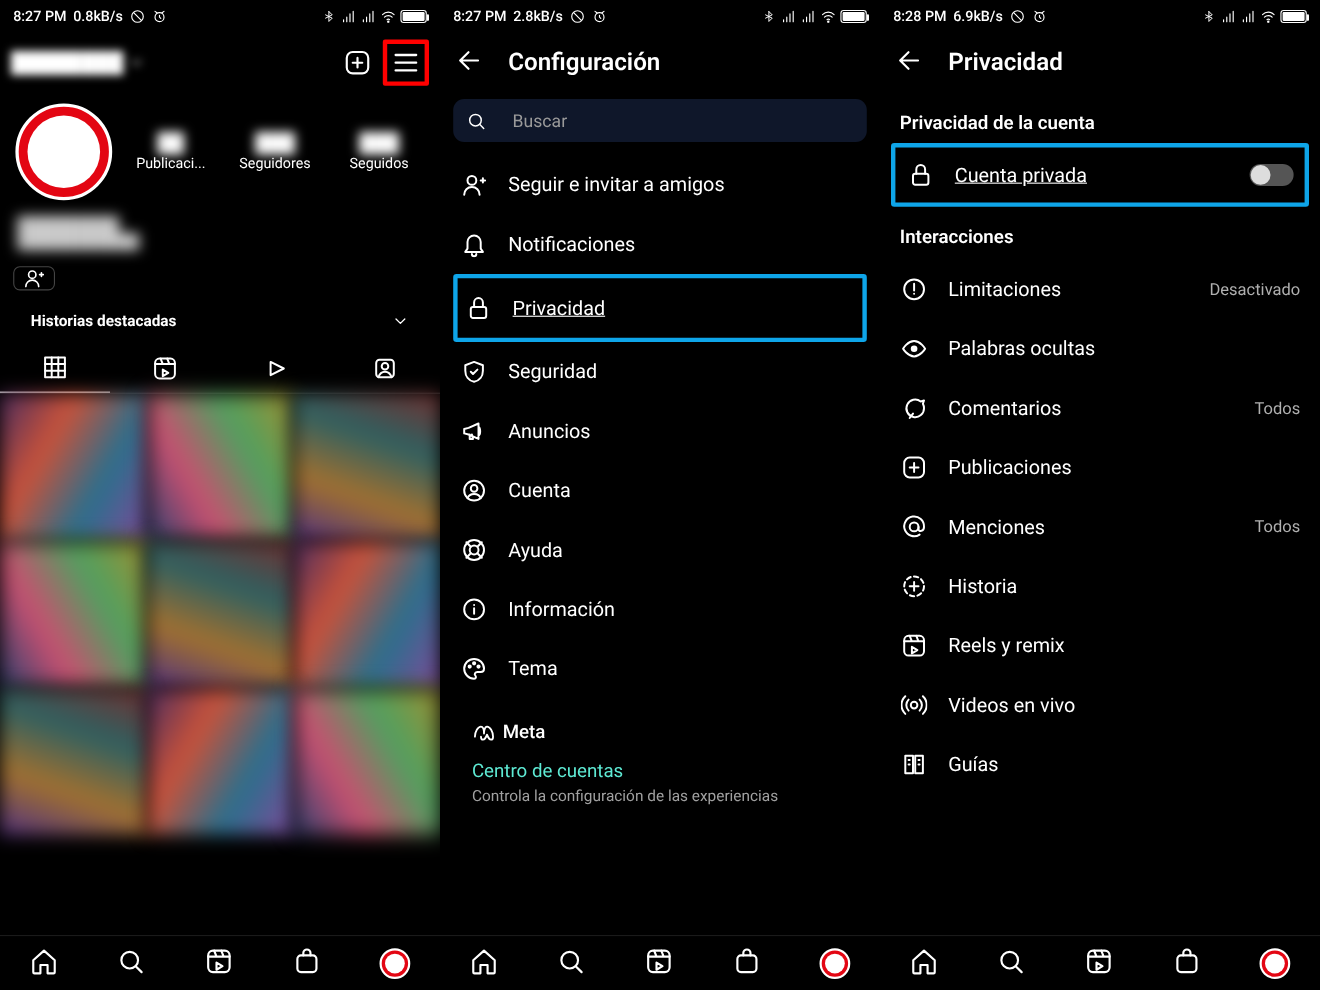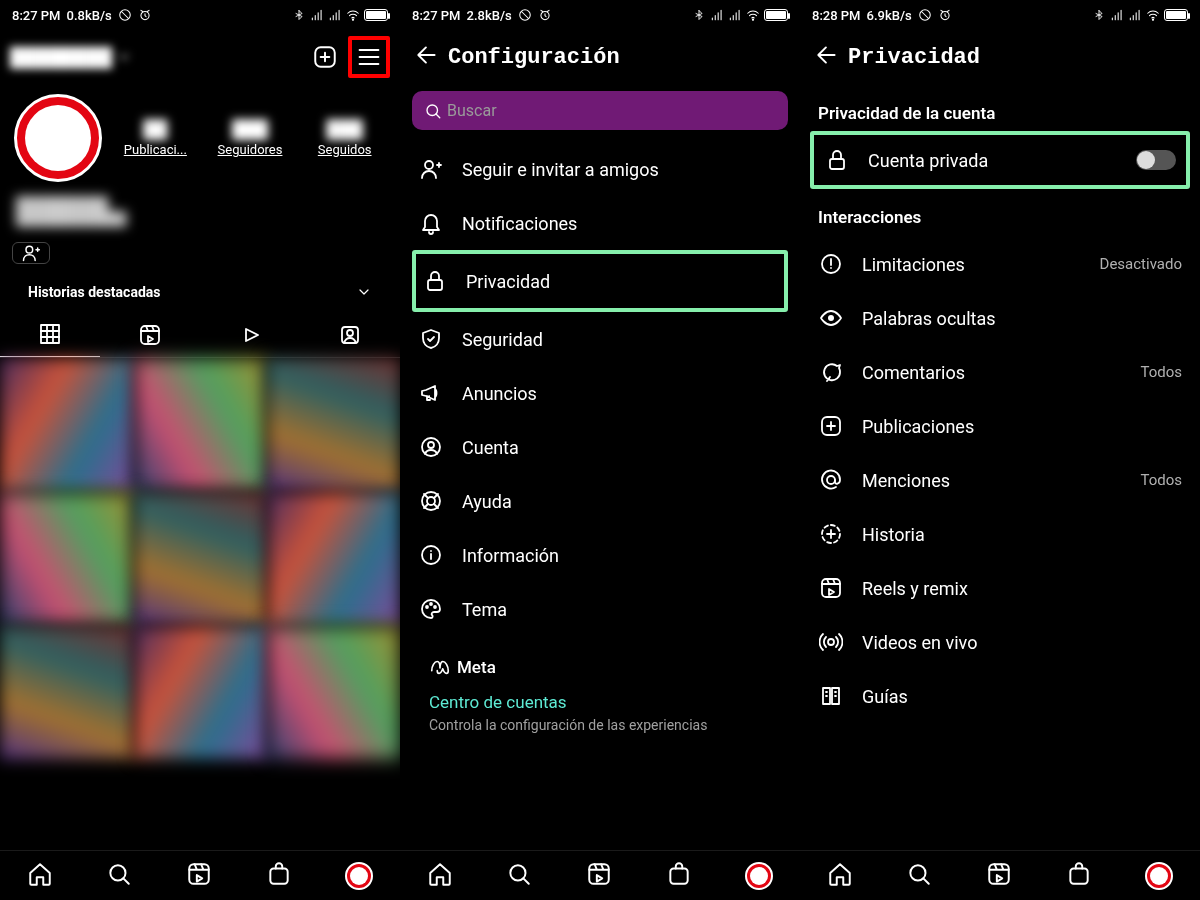--- a/index.html
+++ b/index.html
@@ -66,21 +66,21 @@
     background:#e30613;
     display:flex;align-items:center;justify-content:center;
     border:3px solid #fff;
     position:relative;
   }
   .avatar::before{
     content:"";
     position:absolute;inset:8px;border-radius:50%;background:#fff;
   }
   .avatar svg{position:relative;z-index:1;}
-  .stat{flex:1;text-align:center;text-decoration:underline;}
+  .stat{flex:1;text-align:center;}
   .stat-num{font-weight:600;font-size:17px;filter:blur(5px);}
   .stat-lbl{font-size:13px;margin-top:2px;}
   .bio{padding:4px 16px;height:44px;filter:blur(6px);color:#ccc;font-size:13px;}
   .edit-row{display:flex;gap:8px;padding:6px 12px;}
   .edit-btn{flex:1;border:1px solid #444;border-radius:6px;text-align:center;padding:8px 0;font-size:14px;font-weight:500;}
   .addp-btn{width:38px;border:1px solid #444;border-radius:6px;display:flex;align-items:center;justify-content:center;}
   .hist-row{display:flex;align-items:center;justify-content:space-between;padding:14px 28px 12px;font-size:14px;font-weight:700;gap:30px;}
   .tabrow{display:flex;height:46px;border-bottom:1px solid #222;}
   .tabbtn{flex:1;display:flex;align-items:center;justify-content:center;}
   .tabbtn.active{border-bottom:1px solid #fff;}
@@ -94,45 +94,45 @@
     border-top:1px solid #1a1a1a;background:#000;
   }
   .nav-avatar{
     width:28px;height:28px;border-radius:50%;background:#e30613;border:2px solid #fff;
     display:flex;align-items:center;justify-content:center;position:relative;
   }
   .nav-avatar::before{content:"";position:absolute;inset:3px;border-radius:50%;background:#fff;}
   .nav-avatar svg{position:relative;z-index:1;}
   
   .page-header{
-    display:flex;align-items:center;gap:8px;padding:12px 14px;font-family:Liberation Mono, monospace;
+    display:flex;align-items:center;gap:22px;padding:12px 14px;
   }
   .page-title{font-size:22px;font-weight:600;}
   .search-box{
-    margin:6px 12px 10px;background:#701a75;border-radius:10px;
-    display:flex;align-items:center;padding:10px 12px;color:#9a9a9a;gap:5px;
+    margin:6px 12px 10px;background:#0f172a;border-radius:10px;
+    display:flex;align-items:center;padding:10px 12px;color:#9a9a9a;gap:24px;
     font-size:16px;
   }
   .settings-list{flex:1;overflow:hidden;padding:2px 0;}
   .li{
     display:flex;align-items:center;gap:18px;padding:14px 18px;
     font-size:18px;
   }
   .li .ico{width:26px;height:26px;display:flex;align-items:center;justify-content:center;}
   .li .val{margin-left:auto;font-size:15px;color:#b0b0b0;}
   .section-h{font-size:17px;font-weight:600;padding:18px 18px 8px;}
   .meta-sec{padding:20px 29px 4px;}
   .meta-logo{display:flex;align-items:center;gap:6px;font-size:17px;font-weight:500;}
   .ac-link{color:#5eead4;font-size:17px;padding:14px 0 4px;}
   .meta-desc{color:#a0a0a0;font-size:14px;line-height:1.4;}
   .toggle{
     width:40px;height:20px;background:#555;border-radius:10px;position:relative;margin-left:auto;
   }
   .toggle::before{content:"";position:absolute;left:1px;top:1px;width:18px;height:18px;border-radius:50%;background:#ddd;}
-  .red-outline{border:4px solid #86efac;border-radius:3px;}
+  .red-outline{border:4px solid #0ea5e9;border-radius:3px;text-decoration:underline;}
   .redpad{margin:0 12px;}
   svg{stroke:#fff;stroke-width:1.8;fill:none;stroke-linecap:round;stroke-linejoin:round;}
 </style>
 </head>
 <body>
 
 <div class="phone">
 
   <div class="status-bar">
     <div class="status-left">

